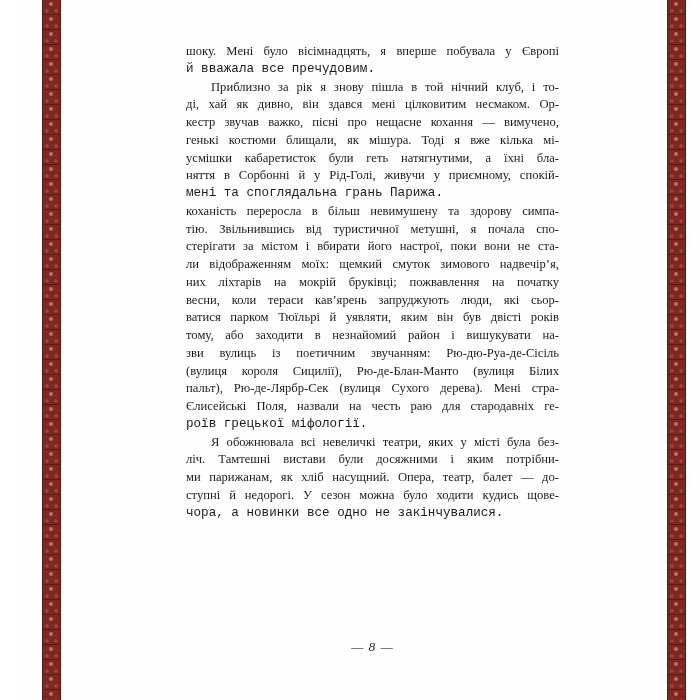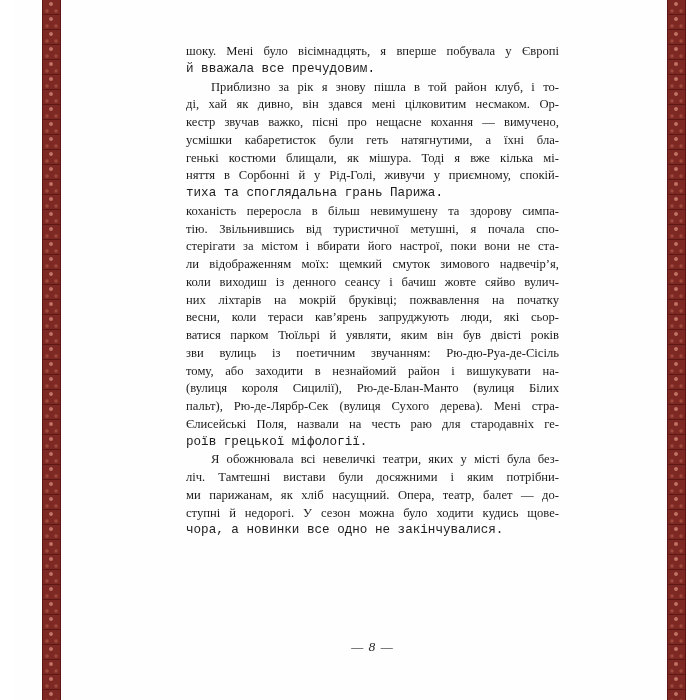--- a/index.html
+++ b/index.html
@@ -84,40 +84,39 @@
   <div class="strip right"></div>
 
   <div class="text-block">
 
     <div class="para">
       <div class="line">шоку. Мені було вісімнадцять, я вперше побувала у Європі</div>
       <div class="line para-end">й вважала все пречудовим.</div>
     </div>
 
     <div class="para">
-      <div class="line indent">Приблизно за рік я знову пішла в той район клуб, і то-</div>
+      <div class="line indent">Приблизно за рік я знову пішла в той нічний клуб, і то-</div>
       <div class="line">ді, хай як дивно, він здався мені цілковитим несмаком. Ор-</div>
       <div class="line">кестр звучав важко, пісні про нещасне кохання — вимучено,</div>
+      <div class="line">генькі костюми блищали, як мішура. Тоді я вже кілька мі-</div>
       <div class="line">усмішки кабаретисток були геть натягнутими, а їхні бла-</div>
-      <div class="line">генькі костюми блищали, як мішура. Тоді я вже кілька мі-</div>
       <div class="line">няття в Сорбонні й у Рід-Голі, живучи у приємному, спокій-</div>
-      <div class="line para-end">тиха та споглядальна грань Парижа.</div>
+      <div class="line para-end">мені та споглядальна грань Парижа.</div>
     </div>
 
     <div class="para">
       <div class="line">коханість переросла в більш невимушену та здорову симпа-</div>
       <div class="line">тію. Звільнившись від туристичної метушні, я почала спо-</div>
       <div class="line">стерігати за містом і вбирати його настрої, поки вони не ста-</div>
       <div class="line">ли відображенням моїх: щемкий смуток зимового надвечір’я,</div>
-      <div class="line">коли виходиш із денного сеансу і бачиш жовте сяйво вулич-</div>
       <div class="line">них ліхтарів на мокрій бруківці; пожвавлення на початку</div>
       <div class="line">весни, коли тераси кав’ярень запруджують люди, які сьор-</div>
       <div class="line">ватися парком Тюїльрі й уявляти, яким він був двісті років</div>
+      <div class="line">тому, або заходити в незнайомий район і вишукувати на-</div>
       <div class="line">зви вулиць із поетичним звучанням: Рю-дю-Руа-де-Сісіль</div>
-      <div class="line">тому, або заходити в незнайомий район і вишукувати на-</div>
       <div class="line">(вулиця короля Сицилії), Рю-де-Блан-Манто (вулиця Білих</div>
       <div class="line">пальт), Рю-де-Лярбр-Сек (вулиця Сухого дерева). Мені стра-</div>
       <div class="line">Єлисейські Поля, назвали на честь раю для стародавніх ге-</div>
       <div class="line para-end">роїв грецької міфології.</div>
     </div>
 
     <div class="para">
       <div class="line indent">Я обожнювала всі невеличкі театри, яких у місті була без-</div>
       <div class="line">ліч. Тамтешні вистави були досяжними і яким потрібни-</div>
       <div class="line">ми парижанам, як хліб насущний. Опера, театр, балет — до-</div>

